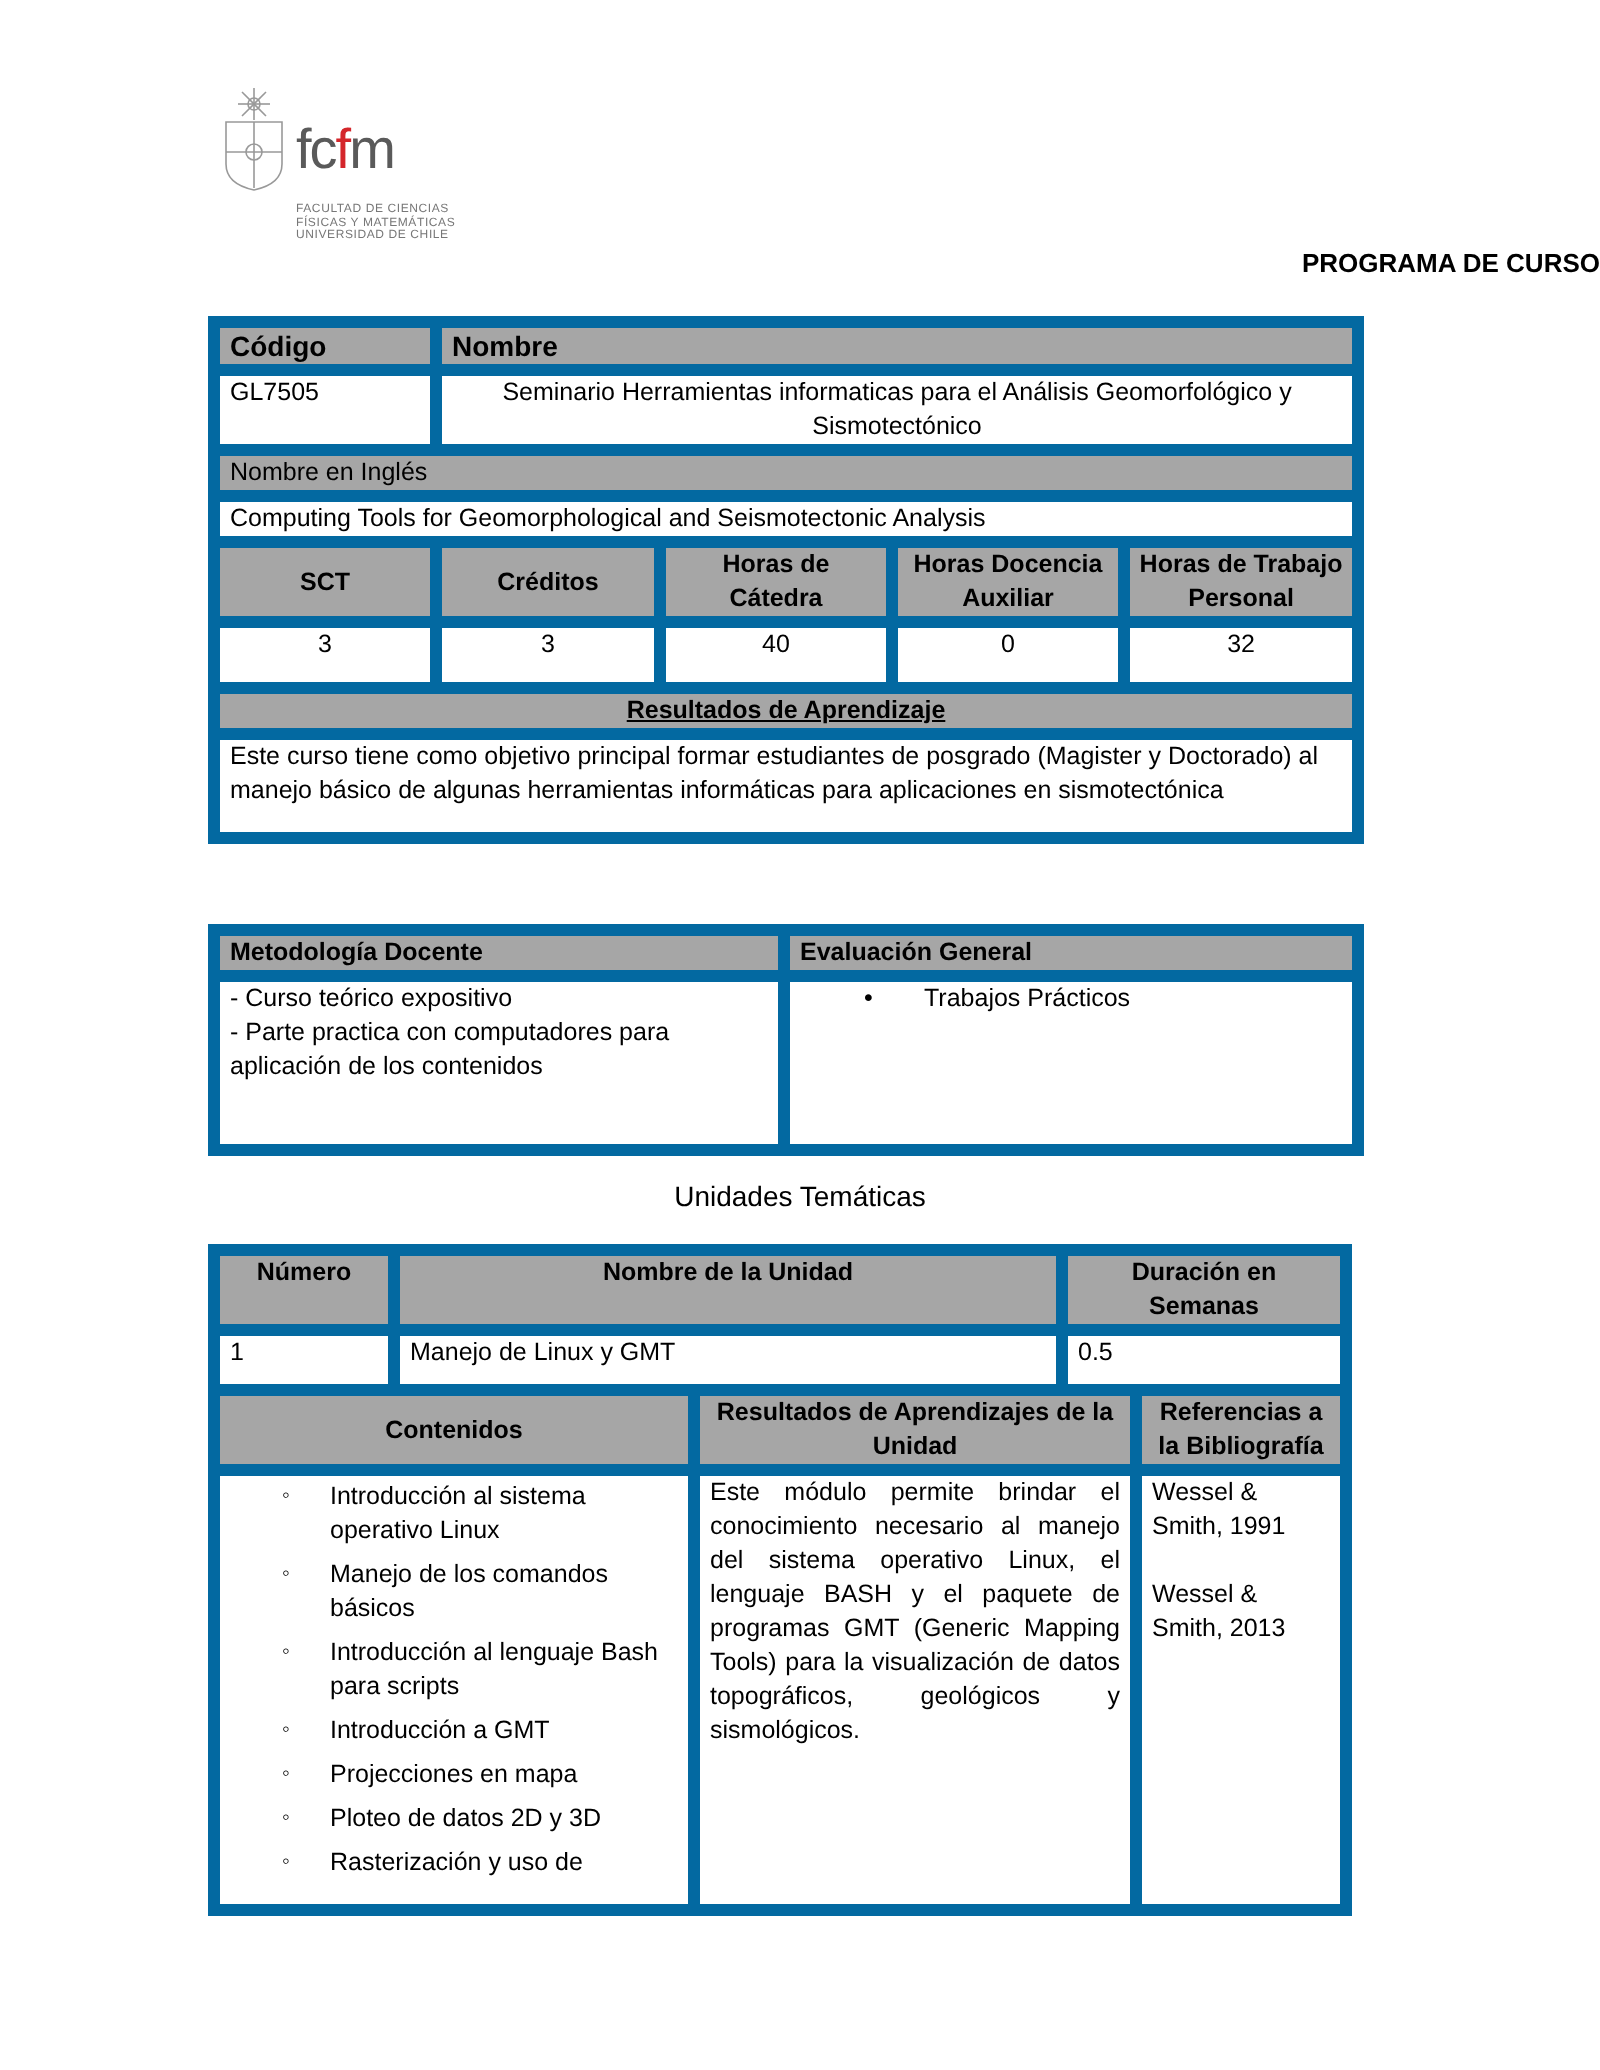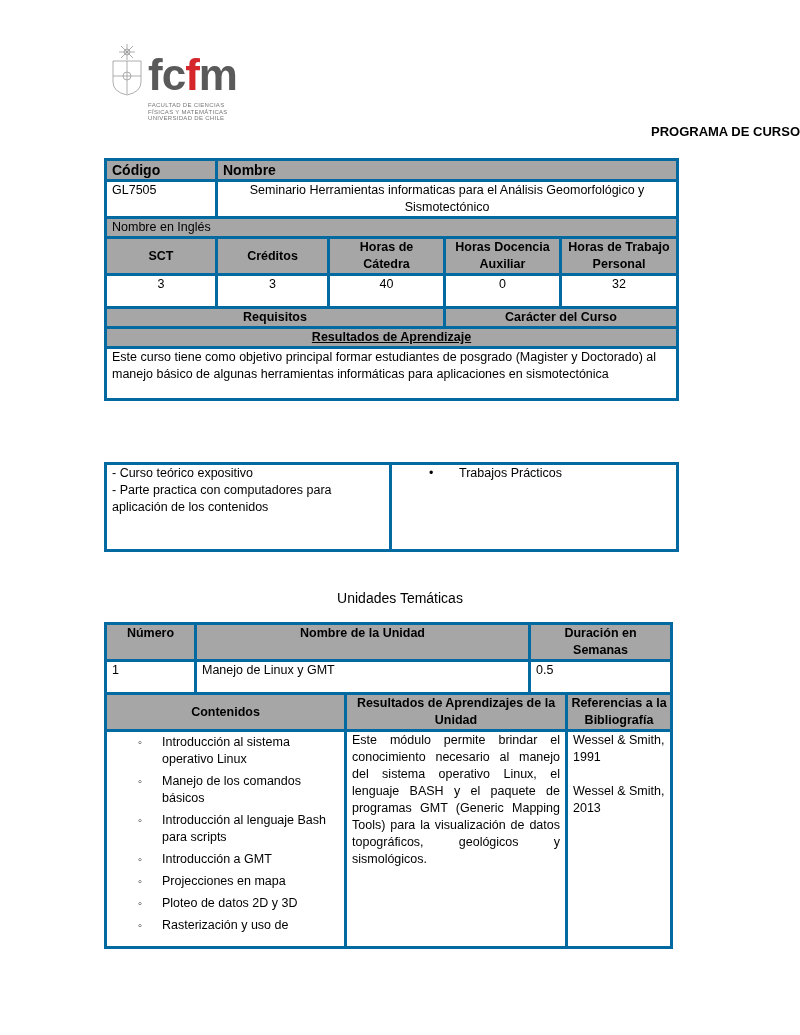--- a/index.html
+++ b/index.html
@@ -1,26 +1,26 @@
 <!DOCTYPE html>
 <html><head>
 <meta charset="utf-8">
 <style>
   html, body { margin:0; padding:0; background:#ffffff; }
   body { width:800px; height:1035px; position:relative; overflow:hidden;
          font-family:"Liberation Sans", sans-serif; color:#000; font-size:12.5px; }
   .abs { position:absolute; }
   .logo { left:110px; top:44px; width:125px; height:80px; }
   .crest { position:absolute; left:0; top:0; width:34px; height:52px; }
-  .fcfm { position:absolute; left:38px; top:14px; font-size:44px; font-weight:bold; color:#5a5a5a; letter-spacing:-1px; line-height:34px; }
+  .fcfm { position:absolute; left:38px; top:14px; font-size:28px; font-weight:normal; color:#5a5a5a; letter-spacing:-1px; line-height:34px; }
   .fcfm .f2 { color:#d4262b; }
   .fac { position:absolute; left:38px; top:58px; font-size:6px; line-height:6.5px; color:#777; letter-spacing:0.3px; white-space:nowrap; }
   .title { left:0; width:800px; top:124px; text-align:right; font-weight:bold; font-size:13px; }
   table { border-collapse:collapse; position:absolute; table-layout:fixed; }
-  td { border:3px solid #0369a1; padding:0 5px; vertical-align:top; line-height:17px; }
+  td { border:6px solid #0369a1; padding:0 5px; vertical-align:top; line-height:17px; }
   .hd { background:#a6a6a6; }
   .b { font-weight:bold; }
   .c { text-align:center; }
   .j { text-align:justify; }
   .unidades-title { left:0; width:800px; top:590px; text-align:center; font-size:14px; }
   ul.circ { list-style:none; margin:2px 0 12px 0; padding:0 0 0 50px; }
   ul.circ li { position:relative; line-height:17px; margin-bottom:5px; }
   ul.circ li::before { content:"◦"; position:absolute; left:-24px; font-size:11px; }
 </style>
 </head>
@@ -67,53 +67,56 @@
       <span>Nombre</span>
     </td>
   </tr>
   <tr style="height:35px;">
     <td>GL7505</td>
     <td colspan="4" class="c">Seminario Herramientas informaticas para el Análisis Geomorfológico y Sismotectónico</td>
   </tr>
   <tr class="hd" style="height:17px;">
     <td colspan="5">Nombre en Inglés</td>
   </tr>
+  <tr style="height:17px;">
+    <td colspan="5">Computing Tools for Geomorphological and Seismotectonic Analysis</td>
+  </tr>
   <tr class="hd" style="height:35px;">
     <td class="b c" style="vertical-align:middle;">SCT</td>
     <td class="b c" style="vertical-align:middle;">Créditos</td>
     <td class="b c">Horas de Cátedra</td>
     <td class="b c">Horas Docencia Auxiliar</td>
     <td class="b c" style="padding:0 1px;">Horas de Trabajo Personal</td>
   </tr>
   <tr style="height:33px;">
     <td class="c">3</td>
     <td class="c">3</td>
     <td class="c">40</td>
     <td class="c">0</td>
     <td class="c">32</td>
-  </tr>
-  <tr class="hd" style="height:17px;">
-    <td colspan="3" class="b c">Requisitos</td>
-    <td colspan="2" class="b c">Carácter del Curso</td>
   </tr>
   <tr class="hd" style="height:17px;text-decoration:underline;">
     <td colspan="5" class="b c">Resultados de Aprendizaje</td>
   </tr>
   <tr style="height:52px;">
     <td colspan="5">Este curso tiene como objetivo principal  formar estudiantes de posgrado (Magister y Doctorado) al manejo básico de algunas herramientas informáticas para aplicaciones en sismotectónica</td>
   </tr>
 </tbody>
   </table>
 
 <table style="left:104px; top:462px; width:572px;">
   <colgroup>
       <col style="width:285px">
       <col style="width:287px">
     </colgroup>
   <tbody>
+      <tr class="hd" style="height:17px;">
+    <td class="b">Metodología Docente</td>
+    <td class="b">Evaluación General</td>
+  </tr>
   <tr style="height:87px;">
     <td>
       <div>- Curso teórico expositivo</div>
       <div>- Parte practica con computadores para aplicación de los contenidos</div>
     </td>
     <td>
       <span style="display:inline-block; padding-left:32px; width:30px;">•</span><span>Trabajos Prácticos</span>
     </td>
   </tr>
 </tbody>

